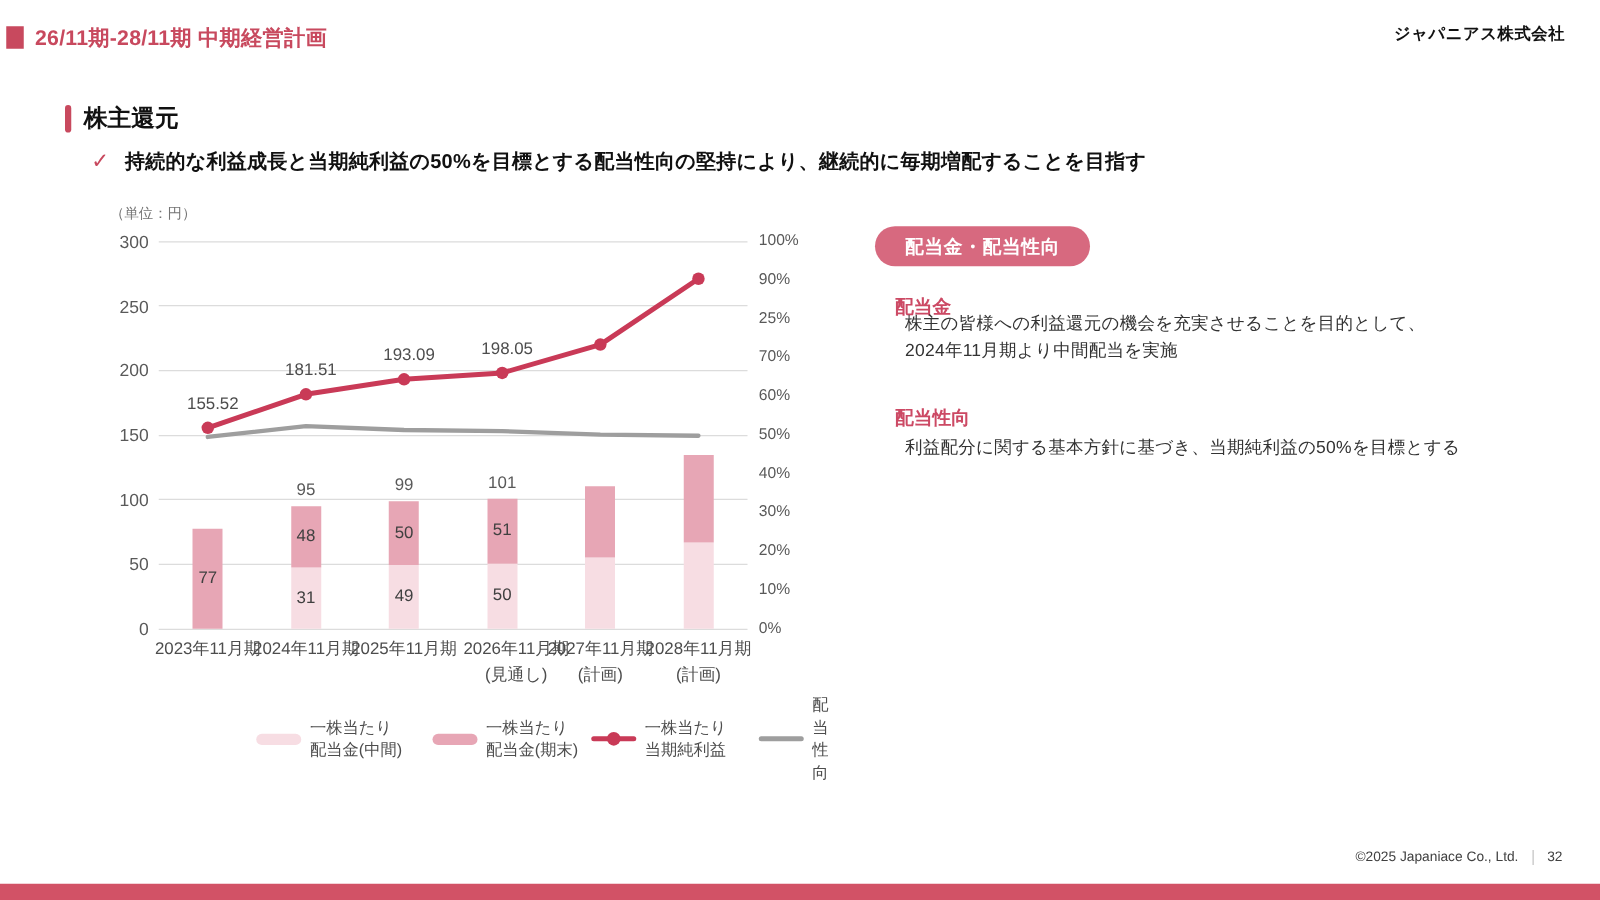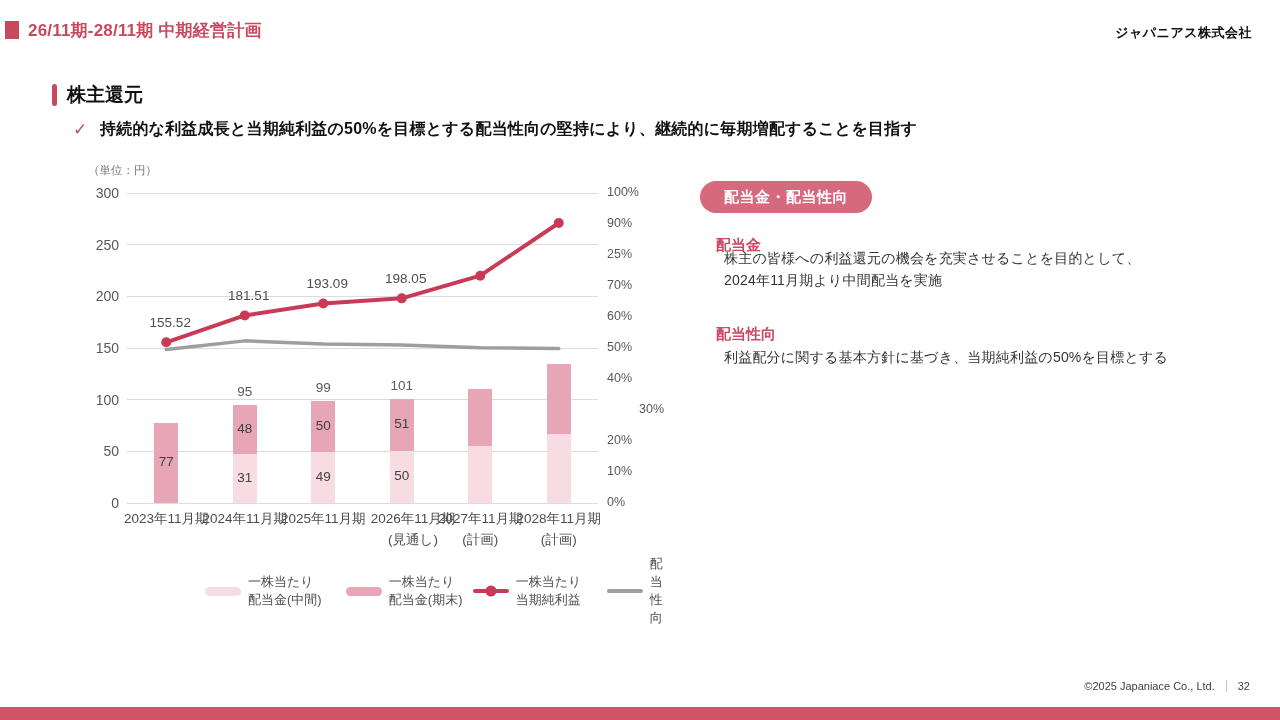--- a/index.html
+++ b/index.html
@@ -6,21 +6,21 @@
   html,body{margin:0;padding:0;background:#fff;}
   .slide{
     position:relative; width:1280px; height:720px; background:#ffffff; overflow:hidden;
     font-family:"Liberation Sans","DejaVu Sans",sans-serif; color:#1a1a1a;
   }
   
   .hdr-square{position:absolute; left:5px; top:21px; width:14px; height:18px; background:var(--accent,#c8495e);}
   .hdr-title{position:absolute; left:28px; top:19px; font-size:17px; font-weight:700; color:var(--accent,#c8495e); letter-spacing:.2px;}
   .logo{position:absolute; right:28px; top:16px; text-align:right;}
   .logo-name{font-size:29px; font-weight:800; color:var(--logo,#dc5672); letter-spacing:-1px; line-height:1.1;}
-  .logo-sub{font-size:13px; font-weight:700; color:#111; margin-top:8px; letter-spacing:.5px;}
+  .logo-sub{font-size:13px; font-weight:700; color:#111; margin-top:2px; letter-spacing:.5px;}
   
   .sec-bar{position:absolute; left:52px; top:84px; width:5px; height:22px; border-radius:3px; background:var(--accent,#c8495e);}
   .sec-title{position:absolute; left:67px; top:82px; margin:0; font-size:19px; font-weight:700; color:#111;}
   .bullet-check{position:absolute; left:73px; top:119px; font-size:17px; color:var(--accent,#c8495e);}
   .bullet-text{position:absolute; left:100px; top:119px; font-size:16px; font-weight:700; color:#111; letter-spacing:.2px;}
   
   .chart{position:absolute; left:88px; top:160px; width:580px; height:445px;}
   .unit{position:absolute; left:0; top:3px; font-size:11.5px; color:#737373;}
   .plot{position:absolute; left:39px; top:33px; width:471px; height:310px;}
   .grid{position:absolute; left:0; right:0; height:1px; background:#dcdcdc;}
@@ -86,21 +86,21 @@
         <div class="tickL" style="top: 147px;">150</div>
         <div class="grid" style="top: 102.833px;"></div>
         <div class="tickL" style="top: 95.3333px;">200</div>
         <div class="grid" style="top: 51.1667px;"></div>
         <div class="tickL" style="top: 43.6667px;">250</div>
         <div class="grid" style="top: -0.5px;"></div>
         <div class="tickL" style="top: -8px;">300</div>
         <div class="tickR" style="top: 302px;">0%</div>
         <div class="tickR" style="top: 271px;">10%</div>
         <div class="tickR" style="top: 240px;">20%</div>
-        <div class="tickR" style="top: 209px; margin-left: 32px;">30%</div>
+        <div class="tickR" style="top: 209px;">30%</div>
         <div class="tickR" style="top: 178px;">40%</div>
         <div class="tickR" style="top: 147px;">50%</div>
         <div class="tickR" style="top: 116px;">60%</div>
         <div class="tickR" style="top: 85px;">70%</div>
         <div class="tickR" style="top: 54px;">25%</div>
         <div class="tickR" style="top: 23px;">90%</div>
         <div class="tickR" style="top: -8px;">100%</div>
         <div class="bar dark" style="left: 27.25px; bottom: 0px; height: 79.5667px;"></div>
         <div class="blab" style="left: 19.25px; top: 261.217px;">77</div>
         <div class="bar light" style="left: 105.75px; bottom: 0px; height: 48.5667px;"></div>

